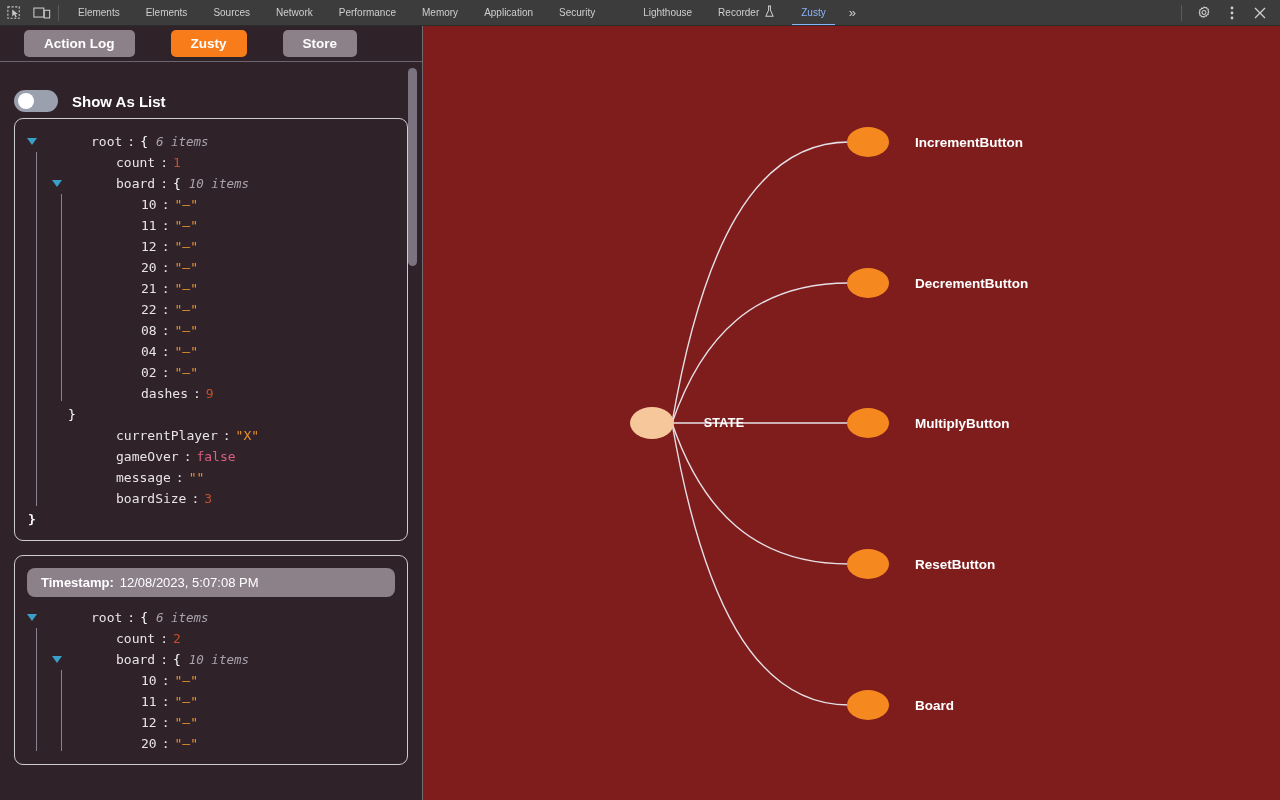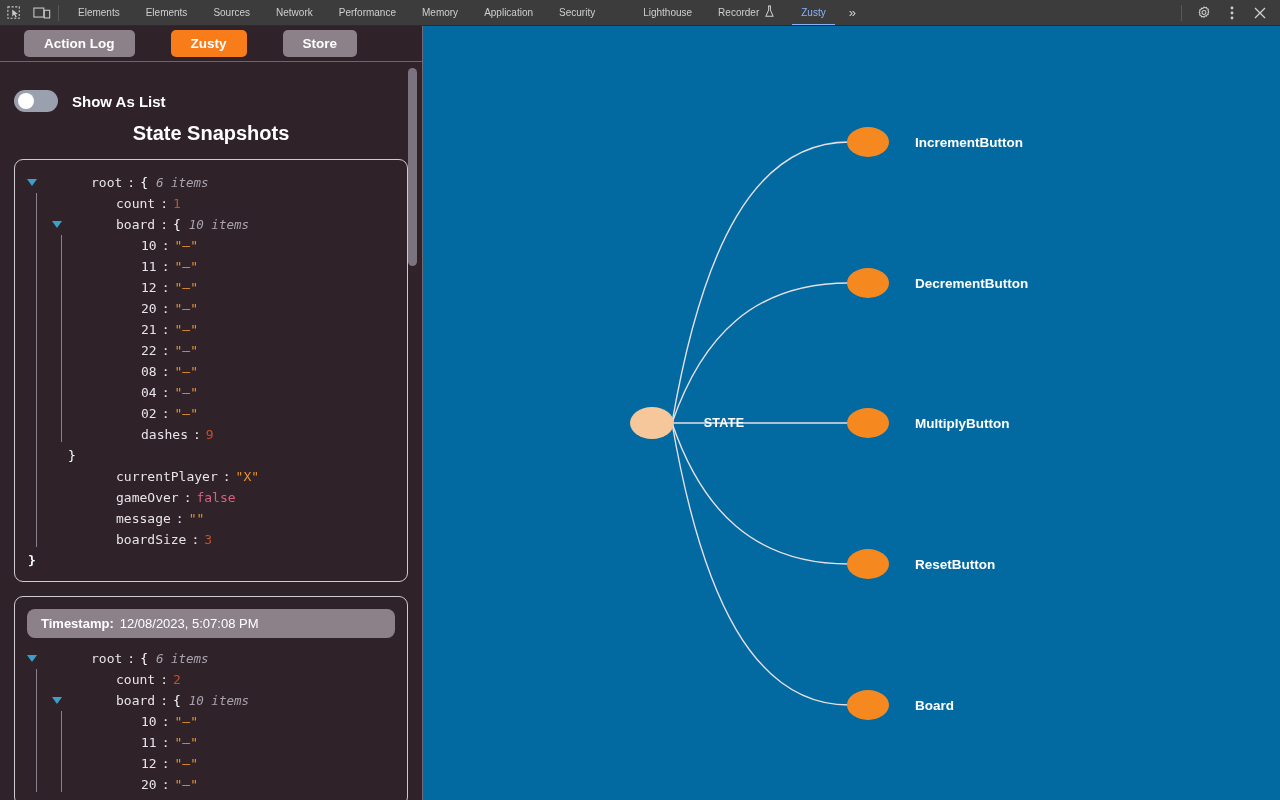--- a/index.html
+++ b/index.html
@@ -187,21 +187,21 @@
   #panel-scrollbar .thumb {
     position: absolute; top: 0; left: 0;
     width: 9px; height: 198px;
     background: #7b7480;
     border-radius: 5px;
   }
 
   
   #graph-panel {
     flex: 1;
-    background: #0369a1;
+    background: #7f1d1d;
     position: relative;
     overflow: hidden;
   }
   #graph-svg { position: absolute; inset: 0; }
   .node-label {
     position: absolute;
     font-size: 13.5px;
     font-weight: bold;
     color: #ffffff;
     white-space: nowrap;
@@ -317,21 +317,20 @@
 
     <div id="panel-scroll">
 
       <div id="toggle-row">
         <div class="toggle">
           <div class="knob"></div>
         </div>
         <div id="toggle-label">Show As List</div>
       </div>
 
-      <div id="snapshots-title">State Snapshots</div>
 
       <div id="snapshot-list">
           <div class="snapshot-card">
             <div class="tree">
               <div class="trow">
                 <span class="arrow"></span>
                 <span class="tkey">root</span>
                 <span class="tcolon">:</span>
                 <span class="tbrace">{</span>
                 <span class="tcount">6 items</span>

